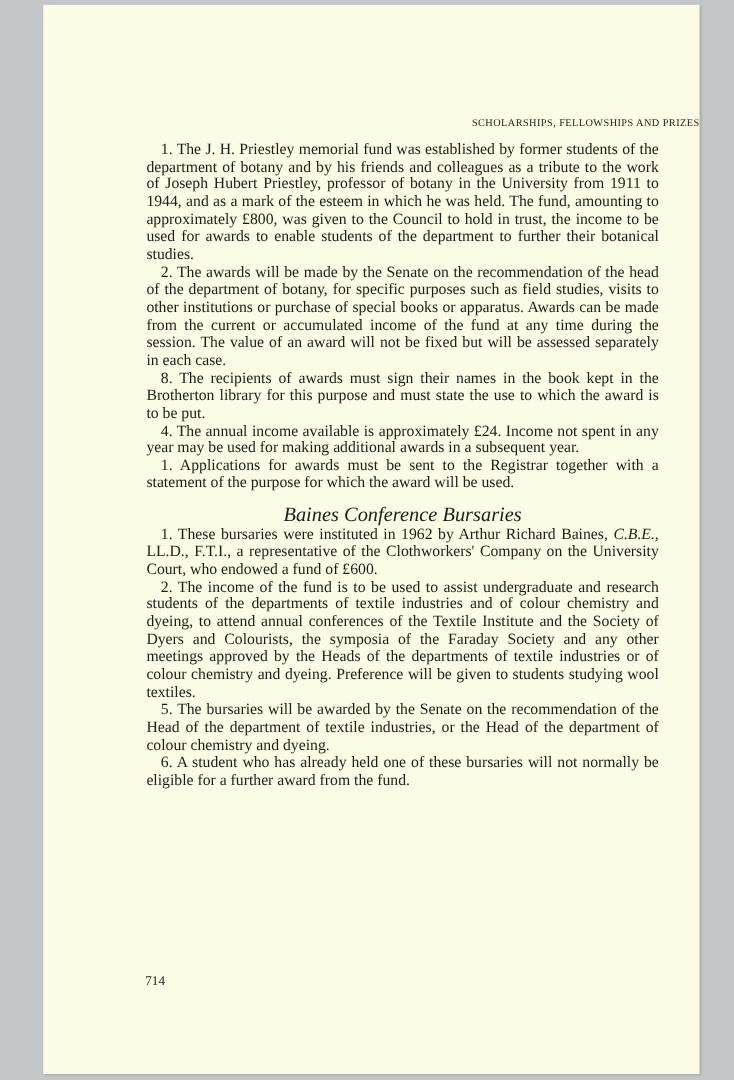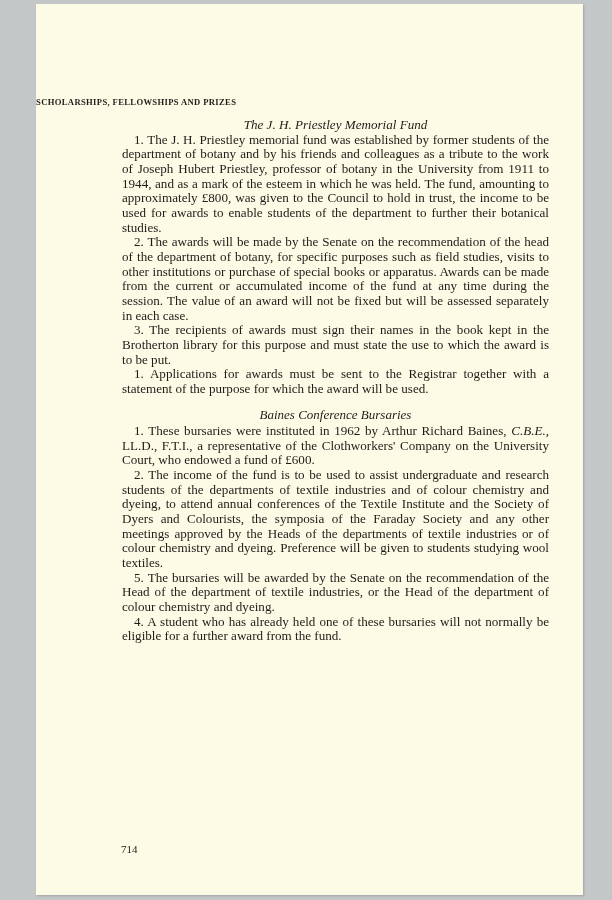--- a/index.html
+++ b/index.html
@@ -15,24 +15,24 @@
     position: absolute;
     left: 36px; top: 4px;
     width: 547px; height: 891px;
     background: #fcfbe6;
     box-shadow: 1px 1px 2px rgba(0,0,0,0.18);
   }
   .running-head {
     position: absolute;
     left: 0; right: 0;
     top: 93px;
-    text-align: left;
+    text-align: right;
     font-size: 8.6px;
     letter-spacing: 0.35px;
-    font-weight: bold;
+    font-weight: normal;
   }
   .column {
     position: absolute;
     left: 86px;
     top: 113px;
     width: 427px;
     font-size: 13.1px;
     line-height: 14.65px;
   }
   .column p {
@@ -40,48 +40,47 @@
     text-align: justify;
     text-indent: 12px;
     hyphens: none;
   }
   .section-heading {
     text-align: center;
     font-style: italic;
     margin: 1px 0 0 0;
   }
   .section-heading.baines {
-    font-size: 13px;
+    font-size: 17px;
     margin-top: 12px;
     margin-bottom: 1px;
   }
   .folio {
     position: absolute;
     left: 85px;
     top: 808px;
     font-size: 11px;
-    margin-top: 31px;
   }
   em { }
 </style>
 </head>
 <body>
 
 <div class="paper">
   <div class="running-head">SCHOLARSHIPS, FELLOWSHIPS AND PRIZES</div>
 
   <div class="column">
 
-    <div class="section-heading">The J. H. Priestley Memorial Fund</div>
     <p>1. The J. H. Priestley memorial fund was established by former students of the department of botany and by his friends and colleagues as a tribute to the work of Joseph Hubert Priestley, professor of botany in the University from 1911 to 1944, and as a mark of the esteem in which he was held. The fund, amounting to approximately £800, was given to the Council to hold in trust, the income to be used for awards to enable students of the department to further their botanical studies.</p>
     <p>2. The awards will be made by the Senate on the recommendation of the head of the department of botany, for specific purposes such as field studies, visits to other institutions or purchase of special books or apparatus. Awards can be made from the current or accumulated income of the fund at any time during the session. The value of an award will not be fixed but will be assessed separately in each case.</p>
-    <p>3. The recipients of awards must sign their names in the book kept in the Brotherton library for this purpose and must state the use to which the award is to be put.</p>
+    <p>8. The recipients of awards must sign their names in the book kept in the Brotherton library for this purpose and must state the use to which the award is to be put.</p>
+    <p>4. The annual income available is approximately £24. Income not spent in any year may be used for making additional awards in a subsequent year.</p>
     <p>1. Applications for awards must be sent to the Registrar together with a statement of the purpose for which the award will be used.</p>
 
     <div class="section-heading baines">Baines Conference Bursaries</div>
     <p><span>1. These bursaries were instituted in 1962 by Arthur Richard Baines, </span><em>C.B.E.,</em><span> LL.D., F.T.I., a representative of the Clothworkers' Company on the University Court, who endowed a fund of £600.</span></p>
     <p>2. The income of the fund is to be used to assist undergraduate and research students of the departments of textile industries and of colour chemistry and dyeing, to attend annual conferences of the Textile Institute and the Society of Dyers and Colourists, the symposia of the Faraday Society and any other meetings approved by the Heads of the departments of textile industries or of colour chemistry and dyeing.  Preference will be given to students studying wool textiles.</p>
     <p>5. The bursaries will be awarded by the Senate on the recommendation of the Head of the department of textile industries, or the Head of the department of colour chemistry and dyeing.</p>
-    <p>4. A student who has already held one of these bursaries will not normally be eligible for a further award from the fund.</p>
+    <p>6. A student who has already held one of these bursaries will not normally be eligible for a further award from the fund.</p>
   </div>
 
   <div class="folio">714</div>
 </div>
 
 </body></html>

